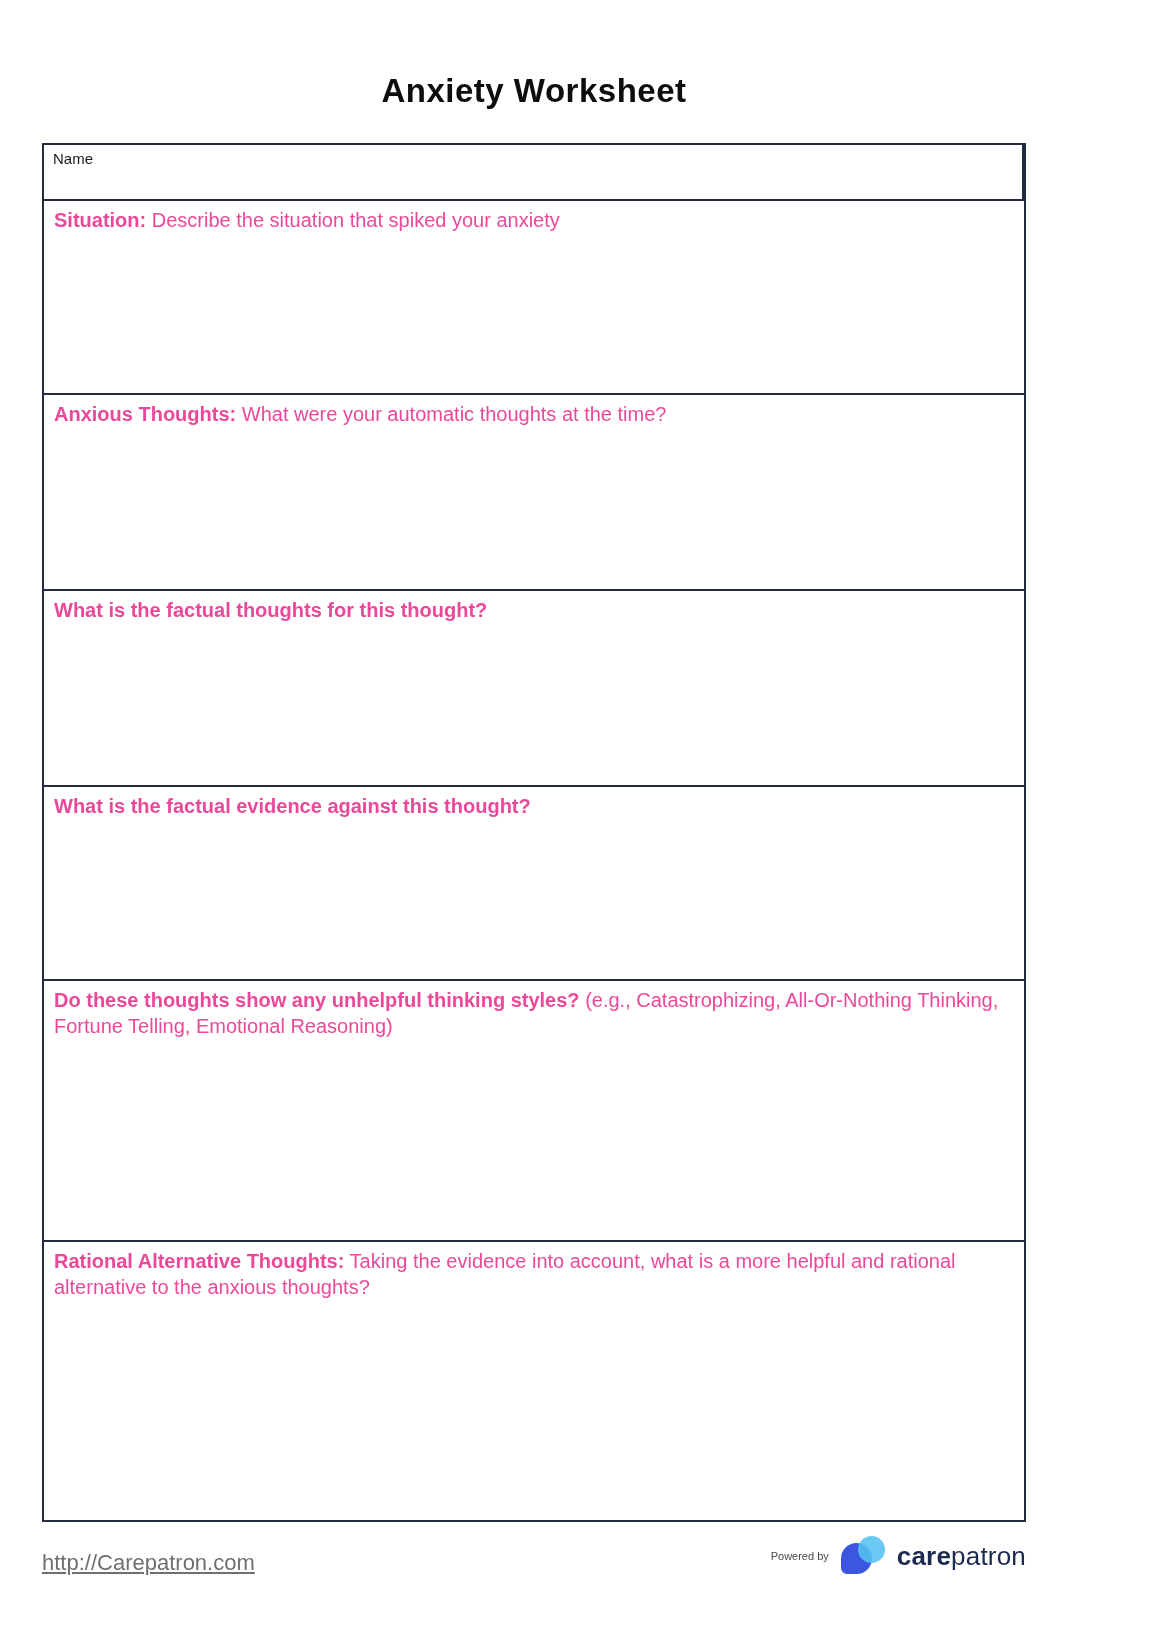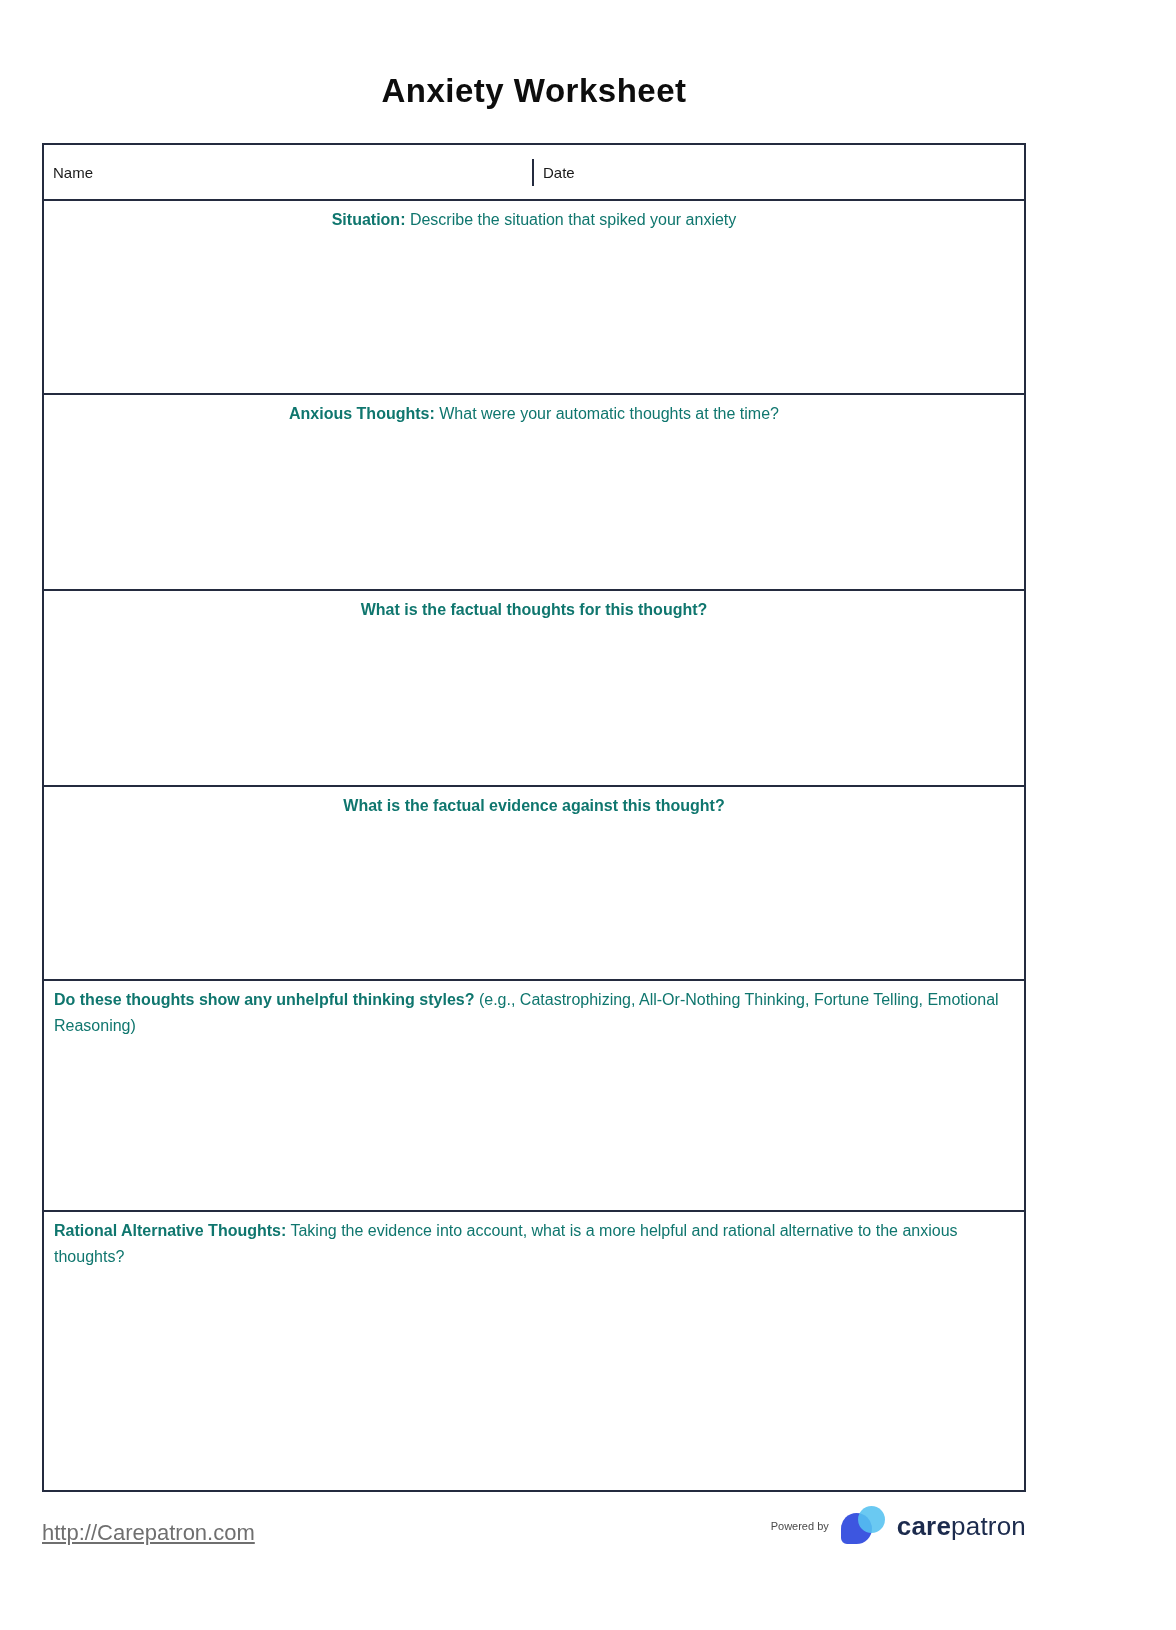--- a/index.html
+++ b/index.html
@@ -33,21 +33,20 @@
   }
   .sheet{
     border:2px solid var(--border);
     width:100%;
   }
   .row{
     border-top:2px solid var(--border);
     display:flex;
     flex-direction:column;
     padding:6px 10px 8px 10px;
-    align-items:center;
   }
   .row:first-child{border-top:none;}
   .namedate{
     display:flex;
     flex-direction:row;
     padding:0;
     height:54px;
   }
   .cell{
     flex:1 1 50%;
@@ -55,26 +54,26 @@
     display:flex;
     flex-direction:column;
   }
   .cell.name{border-right:2px solid var(--border);}
   .cell-label{font-size:15px;color:#1a1a1a;}
   .fill{flex:1 1 auto;}
   .row-s0{height:194px;}
   .row-s1{height:196px;gap:28px;}
   .row-s2{height:196px;}
   .row-s3{height:194px;}
-  .row-s4{height:231px;}
+  .row-s4{height:261px;}
   .row-s5{height:280px;}
   .sec-text{
-    font-size:16px;
+    font-size:20px;
     line-height:26px;
-    color:#0f766e;
+    color:#ec4899;
   }
   .sec-label{font-weight:bold;}
   .footer{
     margin-top:14px;
     width:100%;
     display:flex;
     justify-content:space-between;
     align-items:flex-end;
   }
   .site-link{
@@ -128,24 +127,20 @@
 
   <h1 class="title">Anxiety Worksheet</h1>
 
   <div class="sheet">
 
     <div class="row namedate">
       <div class="cell name">
         <span class="cell-label">Name</span>
         <span class="fill"></span>
       </div>
-      <div class="cell">
-        <span class="cell-label">Date</span>
-        <span class="fill"></span>
-      </div>
     </div>
 
     <div class="row row-s0">
       <p class="sec-text"><span class="sec-label">Situation:</span> <span>Describe the situation that spiked your anxiety</span></p>
       <div class="fill"></div>
     </div>
 
     <div class="row row-s1">
       <p class="sec-text"><span class="sec-label">Anxious Thoughts:</span> <span>What were your automatic thoughts at the time?</span></p>
       <div class="fill"></div>

